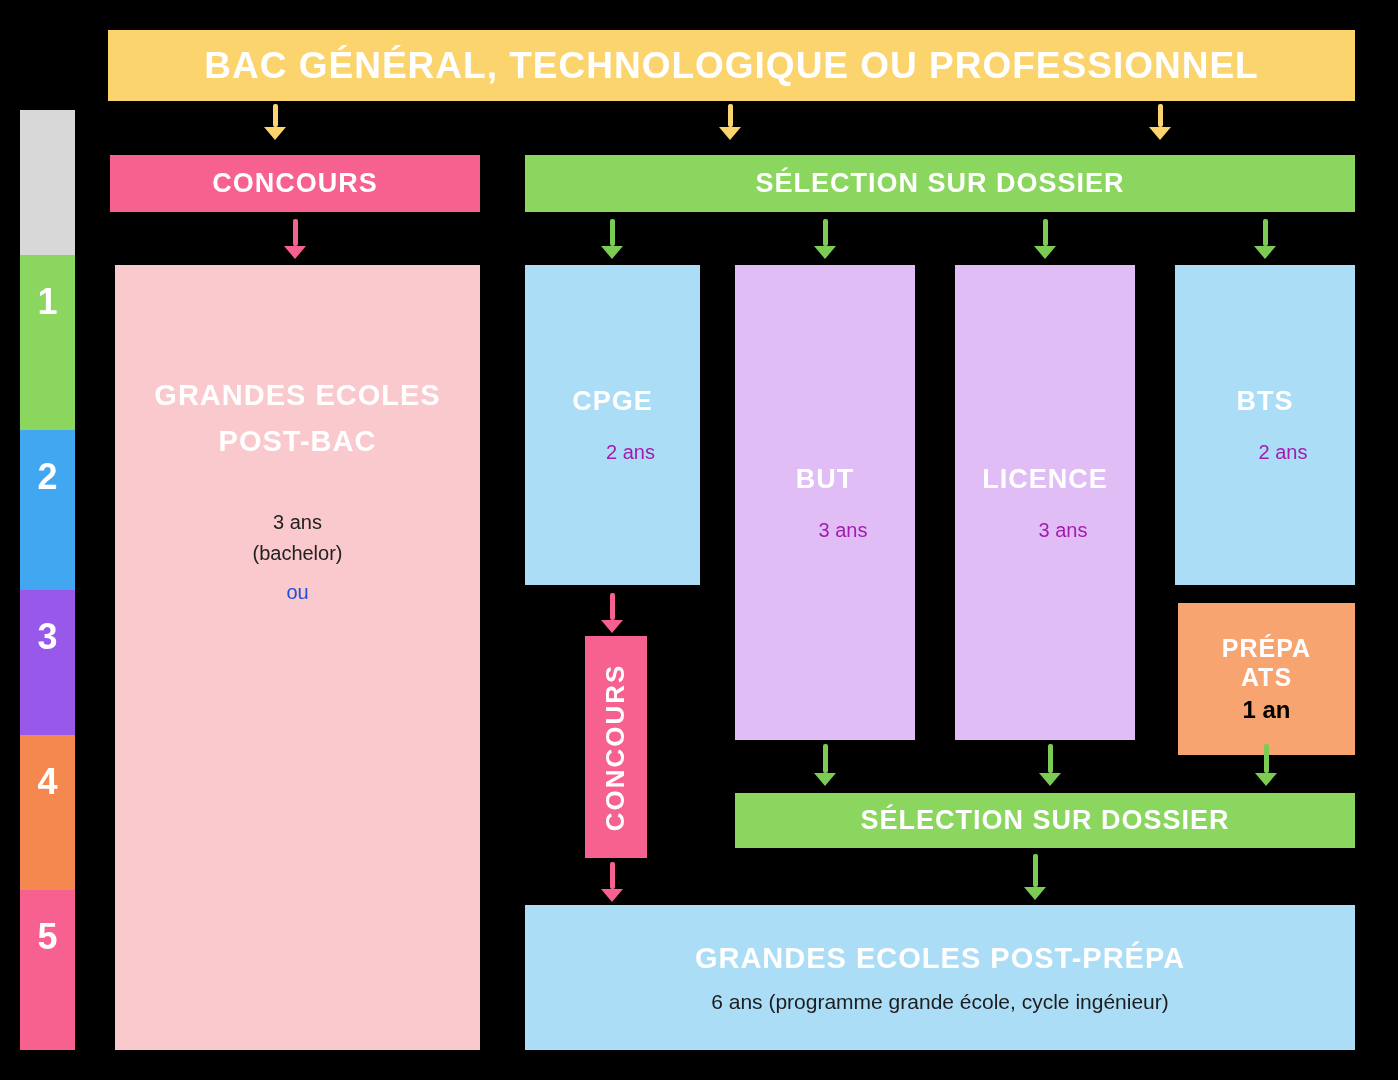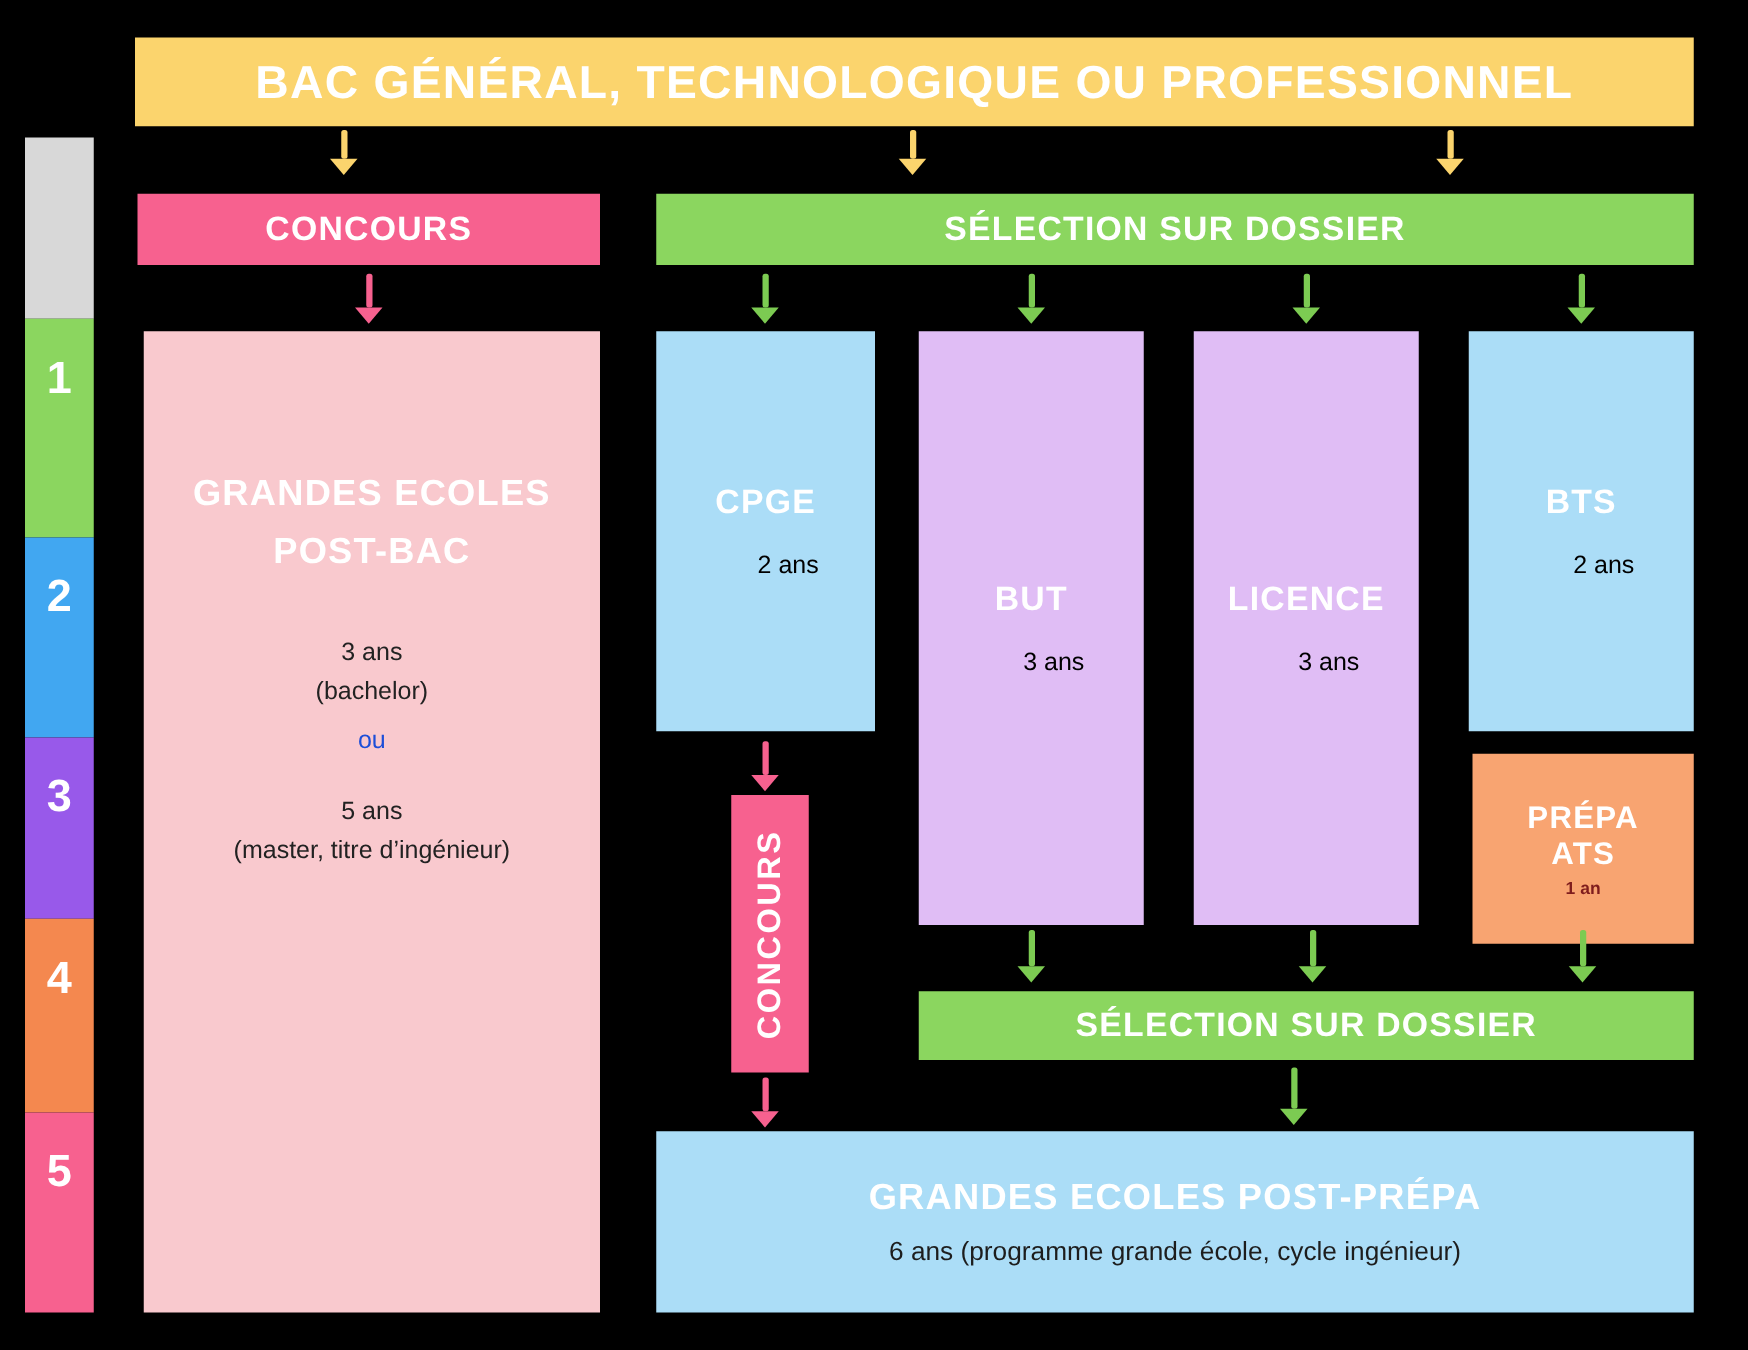--- a/index.html
+++ b/index.html
@@ -49,30 +49,30 @@
   .post-bac {
     left:115px; top:265px; width:365px; height:785px; background:#F9C9CE;
     justify-content:flex-start; padding-top:107px;
   }
   .pb-title { color:#ffffff; font-size:29px; font-weight:800; letter-spacing:1px; line-height:1.6; }
   .pb-detail { margin-top:42px; color:#222222; font-size:20px; font-weight:500; line-height:1.55; }
   .pb-or { margin-top:12px; color:#1d4ed8; font-size:20px; font-weight:500; }
   .pb-detail2 { margin-top:30px; color:#222222; font-size:20px; font-weight:500; line-height:1.55; }
 
   .prog-title { color:#ffffff; font-size:27px; font-weight:800; letter-spacing:1px; }
-  .prog-duration { margin-top:24px; color:#000000; font-size:20px; font-weight:500;margin-left:36px; }
+  .prog-duration { margin-top:24px; color:#a21caf; font-size:20px; font-weight:500;margin-left:36px; }
 
   .cpge { left:525px; top:265px; width:175px; height:320px; background:#ABDDF7; }
   .but { left:735px; top:265px; width:180px; height:475px; background:#E0BDF5; }
   .licence { left:955px; top:265px; width:180px; height:475px; background:#E0BDF5; }
   .bts { left:1175px; top:265px; width:180px; height:320px; background:#ABDDF7; }
 
   .prepa-ats { left:1178px; top:603px; width:177px; height:152px; background:#F8A471; }
   .ats-title { color:#ffffff; font-size:25px; font-weight:800; letter-spacing:1px; line-height:1.15; }
-  .ats-duration { margin-top:4px; color:#7f1d1d; font-size:14px; font-weight:600; }
+  .ats-duration { margin-top:4px; color:#000000; font-size:24px; font-weight:600; }
 
   .concours-vert { left:585px; top:636px; width:62px; height:222px; background:#F7618F; }
   .concours-vert .vtext {
     transform:rotate(-90deg); white-space:nowrap;
     color:#ffffff; font-size:26px; font-weight:800; letter-spacing:2px;
   }
 
   .post-prepa { left:525px; top:905px; width:830px; height:145px; background:#ABDDF7; gap:15px; }
   .pp-title { color:#ffffff; font-size:29px; font-weight:800; letter-spacing:1px; }
   .pp-subtitle { color:#1d1d1d; font-size:21px; font-weight:500; }
@@ -151,24 +151,20 @@
   <div class="box post-bac">
     <div class="pb-title">
       <span>GRANDES ECOLES</span><br>
       <span>POST-BAC</span>
     </div>
     <div class="pb-detail">
       <span>3 ans</span><br>
       <span>(bachelor)</span>
     </div>
     <div class="pb-or">ou</div>
-    <div class="pb-detail2">
-      <span>5 ans</span><br>
-      <span>(master, titre d’ingénieur)</span>
-    </div>
   </div>
 
   <div class="box cpge">
     <div class="prog-title">CPGE</div>
     <div class="prog-duration">2 ans</div>
   </div>
 
   <div class="box but">
     <div class="prog-title">BUT</div>
     <div class="prog-duration">3 ans</div>

